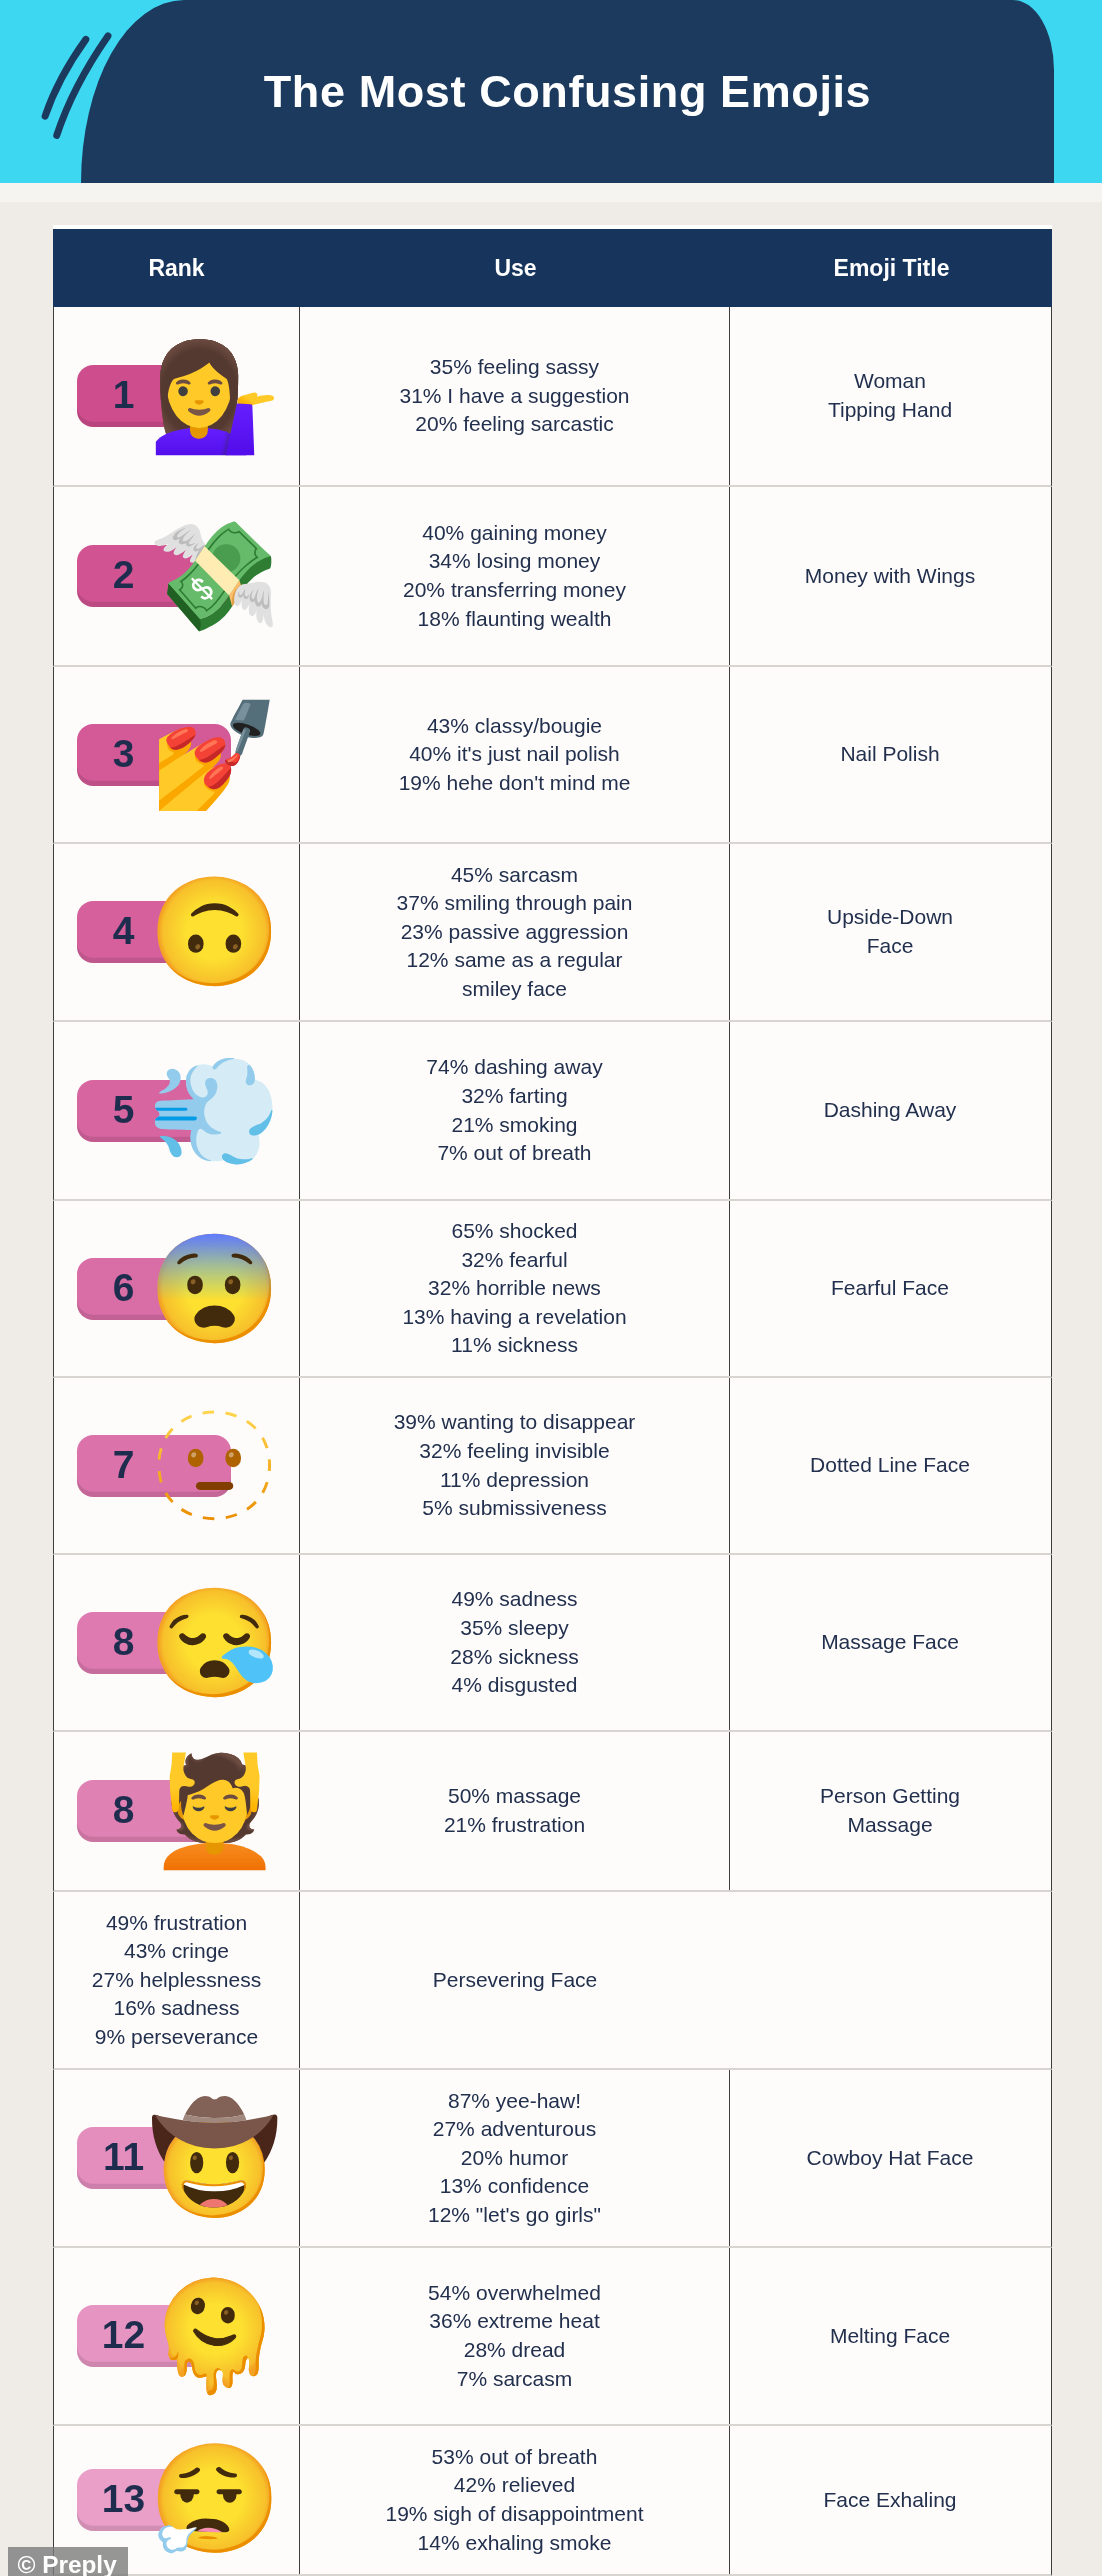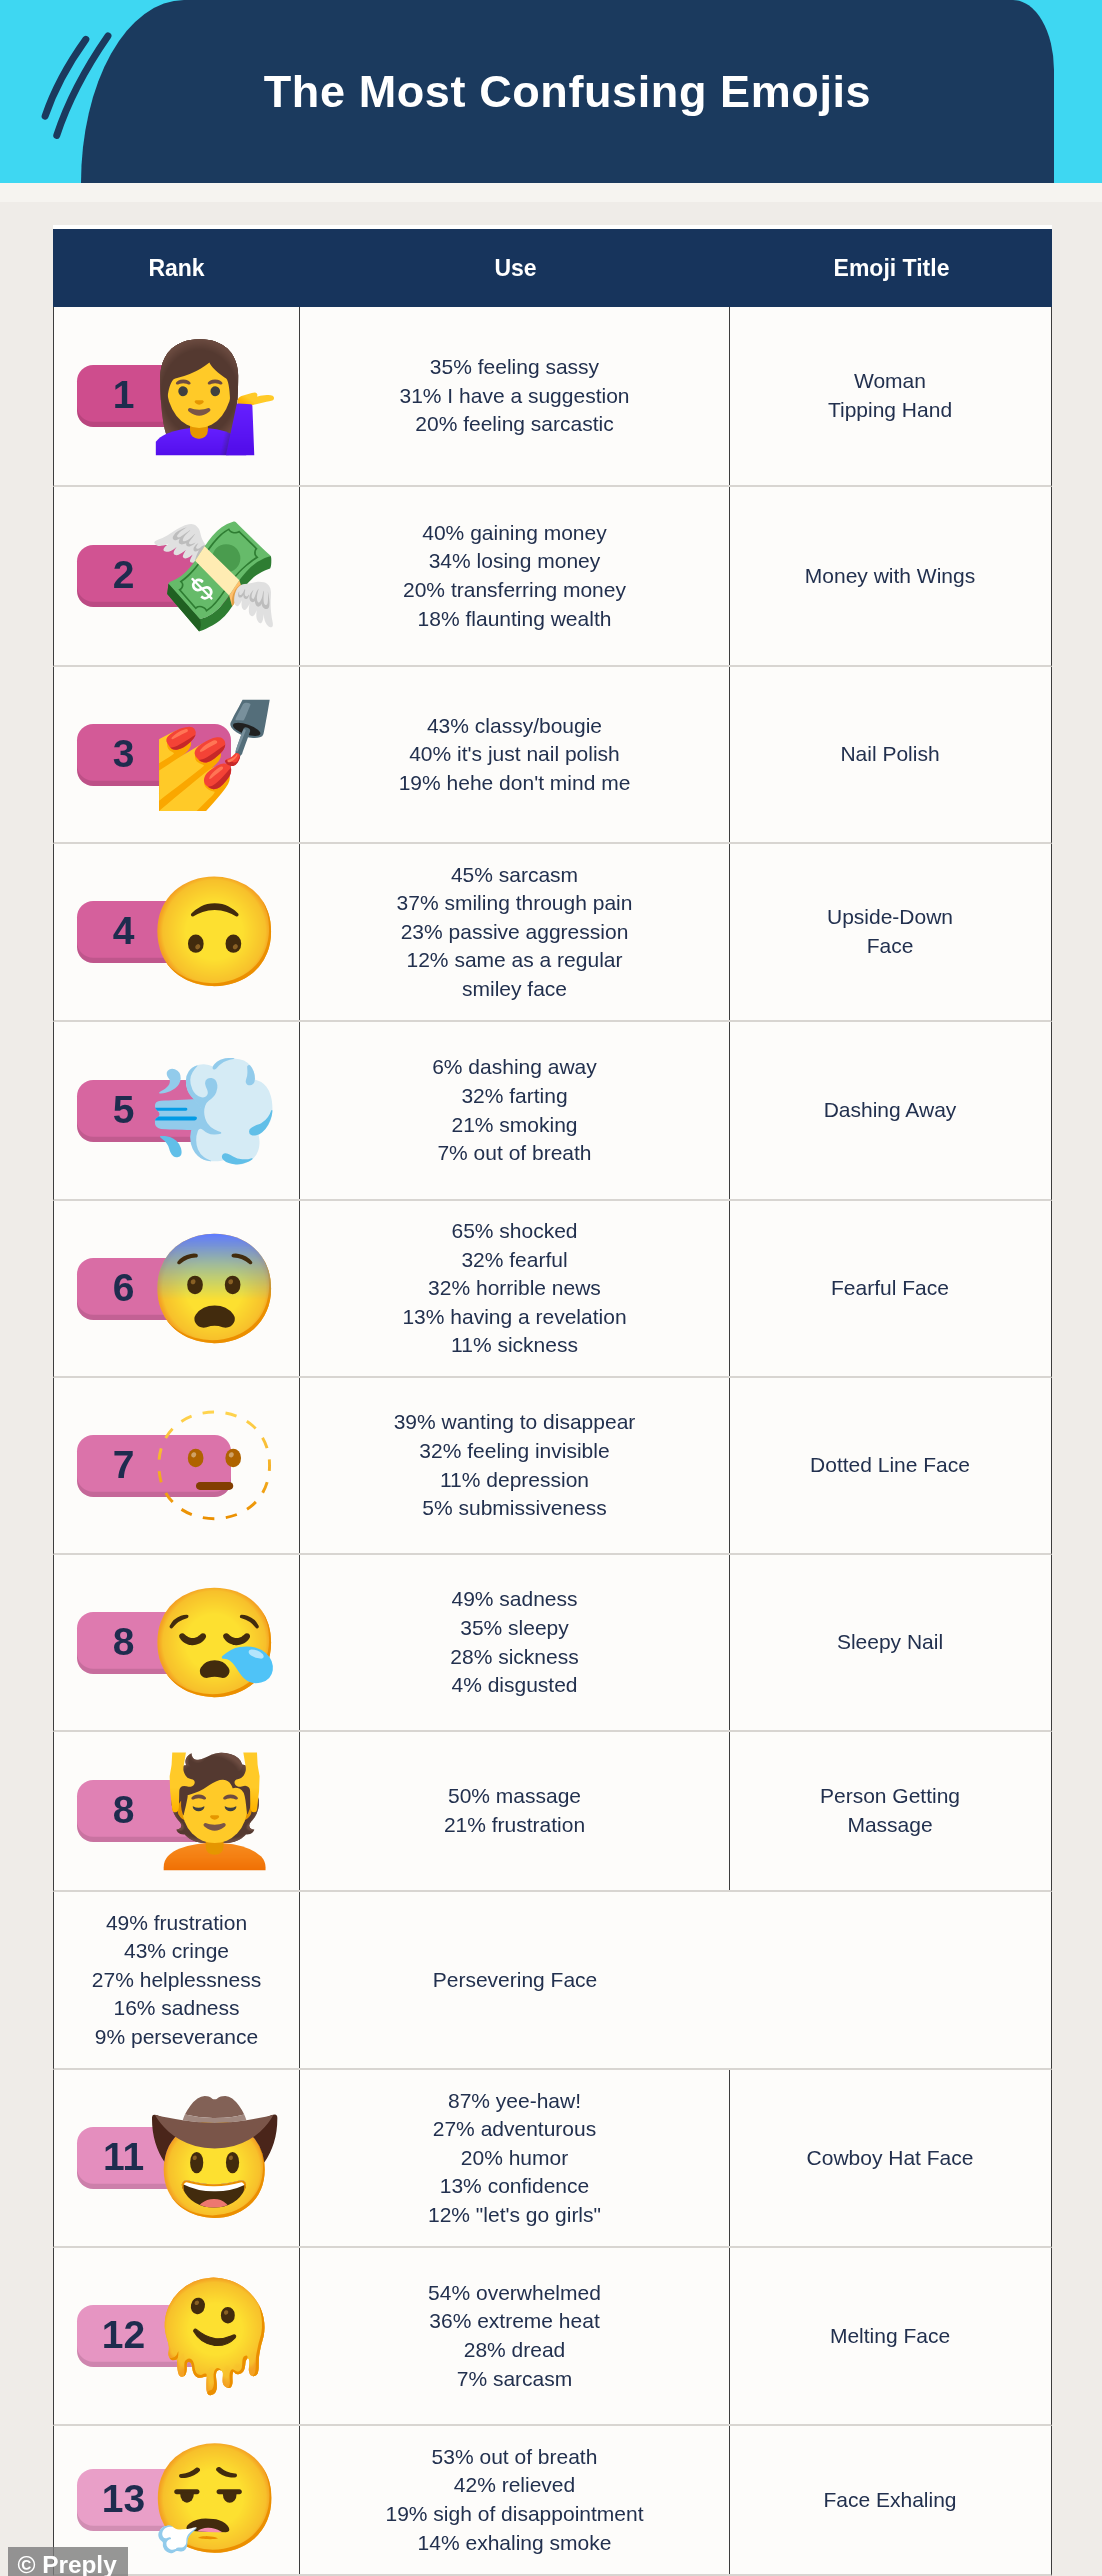--- a/index.html
+++ b/index.html
@@ -133,21 +133,21 @@
         </div>
   </div>
       <div class="row" style="height: 179px;">
     <div class="cell rank-cell">
       <div class="badge" style="background: rgb(215, 102, 160);">
         <span class="rank-num">5</span>
       </div>
       <span class="emoji">💨</span>
     </div>
     <div class="cell use-cell">
-          <div>6% dashing away</div>
+          <div>74% dashing away</div>
           <div>32% farting</div>
           <div>21% smoking</div>
           <div>7% out of breath</div>
         </div>
     <div class="cell title-cell">
           <div>Dashing Away</div>
         </div>
   </div>
       <div class="row" style="height: 177px;">
     <div class="cell rank-cell">
@@ -191,21 +191,21 @@
       </div>
       <span class="emoji">😪</span>
     </div>
     <div class="cell use-cell">
           <div>49% sadness</div>
           <div>35% sleepy</div>
           <div>28% sickness</div>
           <div>4% disgusted</div>
         </div>
     <div class="cell title-cell">
-          <div>Sleepy Nail</div>
+          <div>Massage Face</div>
         </div>
   </div>
       <div class="row" style="height: 160px;">
     <div class="cell rank-cell">
       <div class="badge" style="background: rgb(224, 129, 180);">
         <span class="rank-num">8</span>
       </div>
       <span class="emoji">💆</span>
     </div>
     <div class="cell use-cell">

